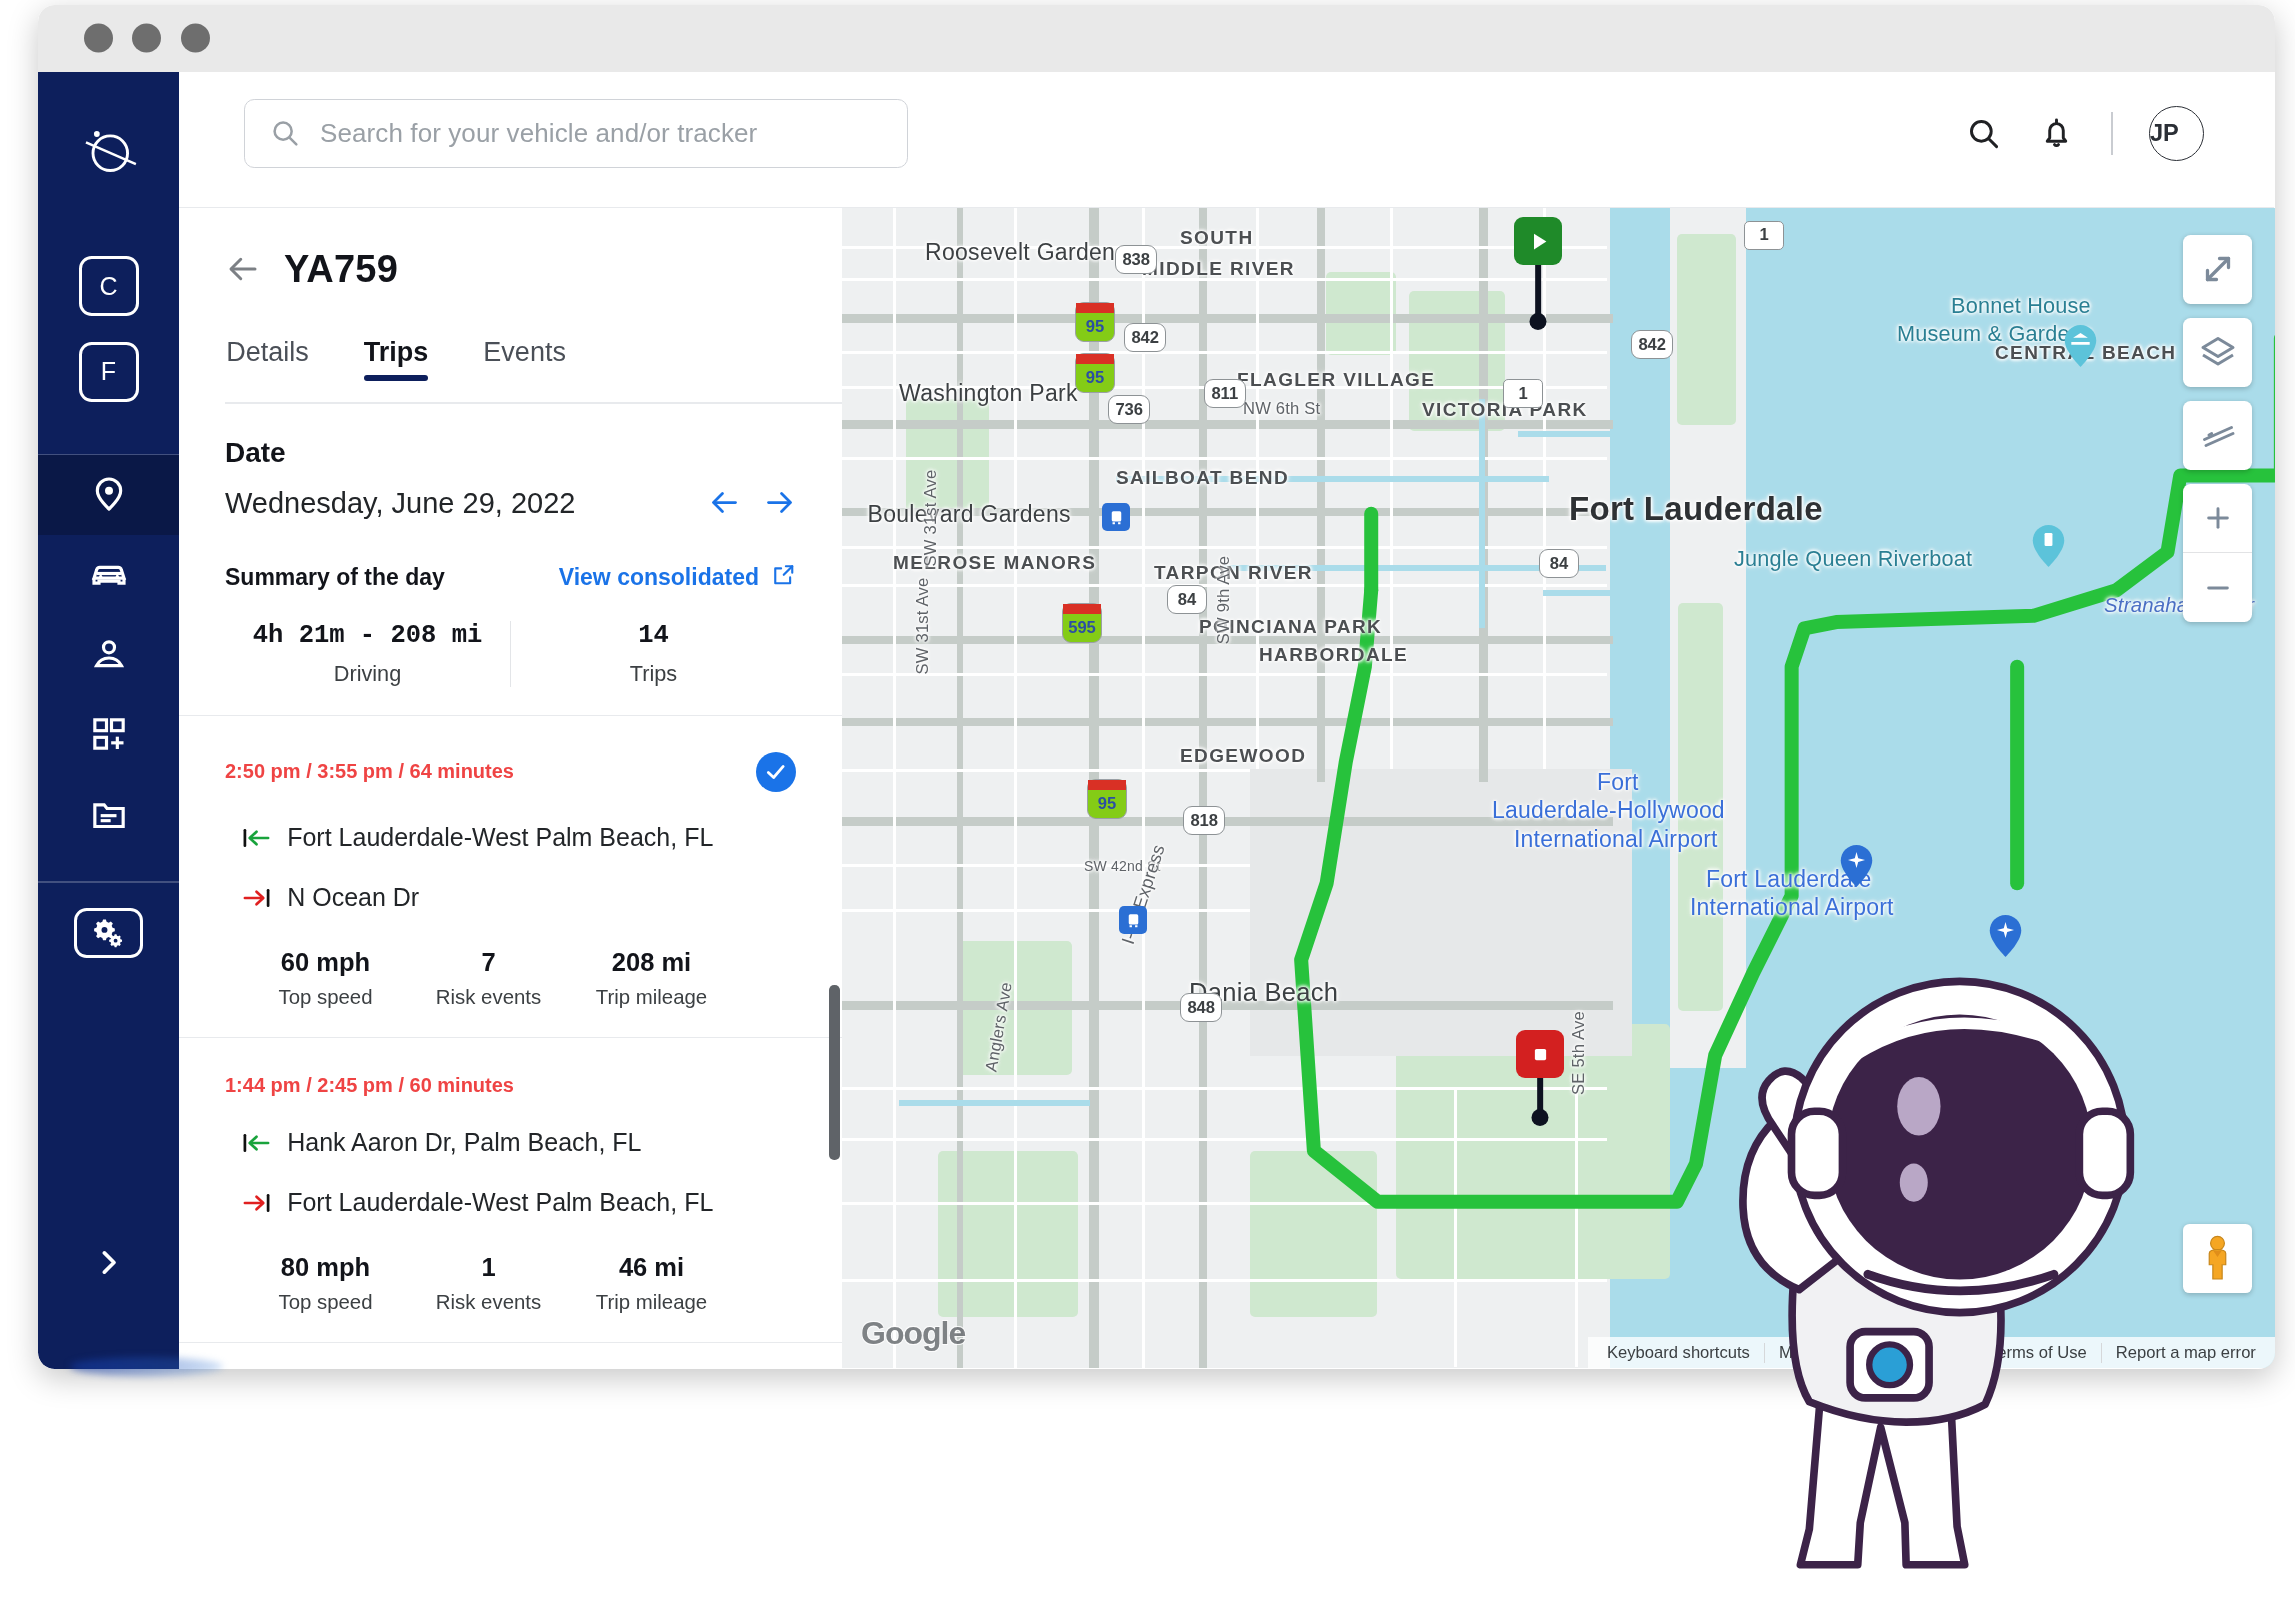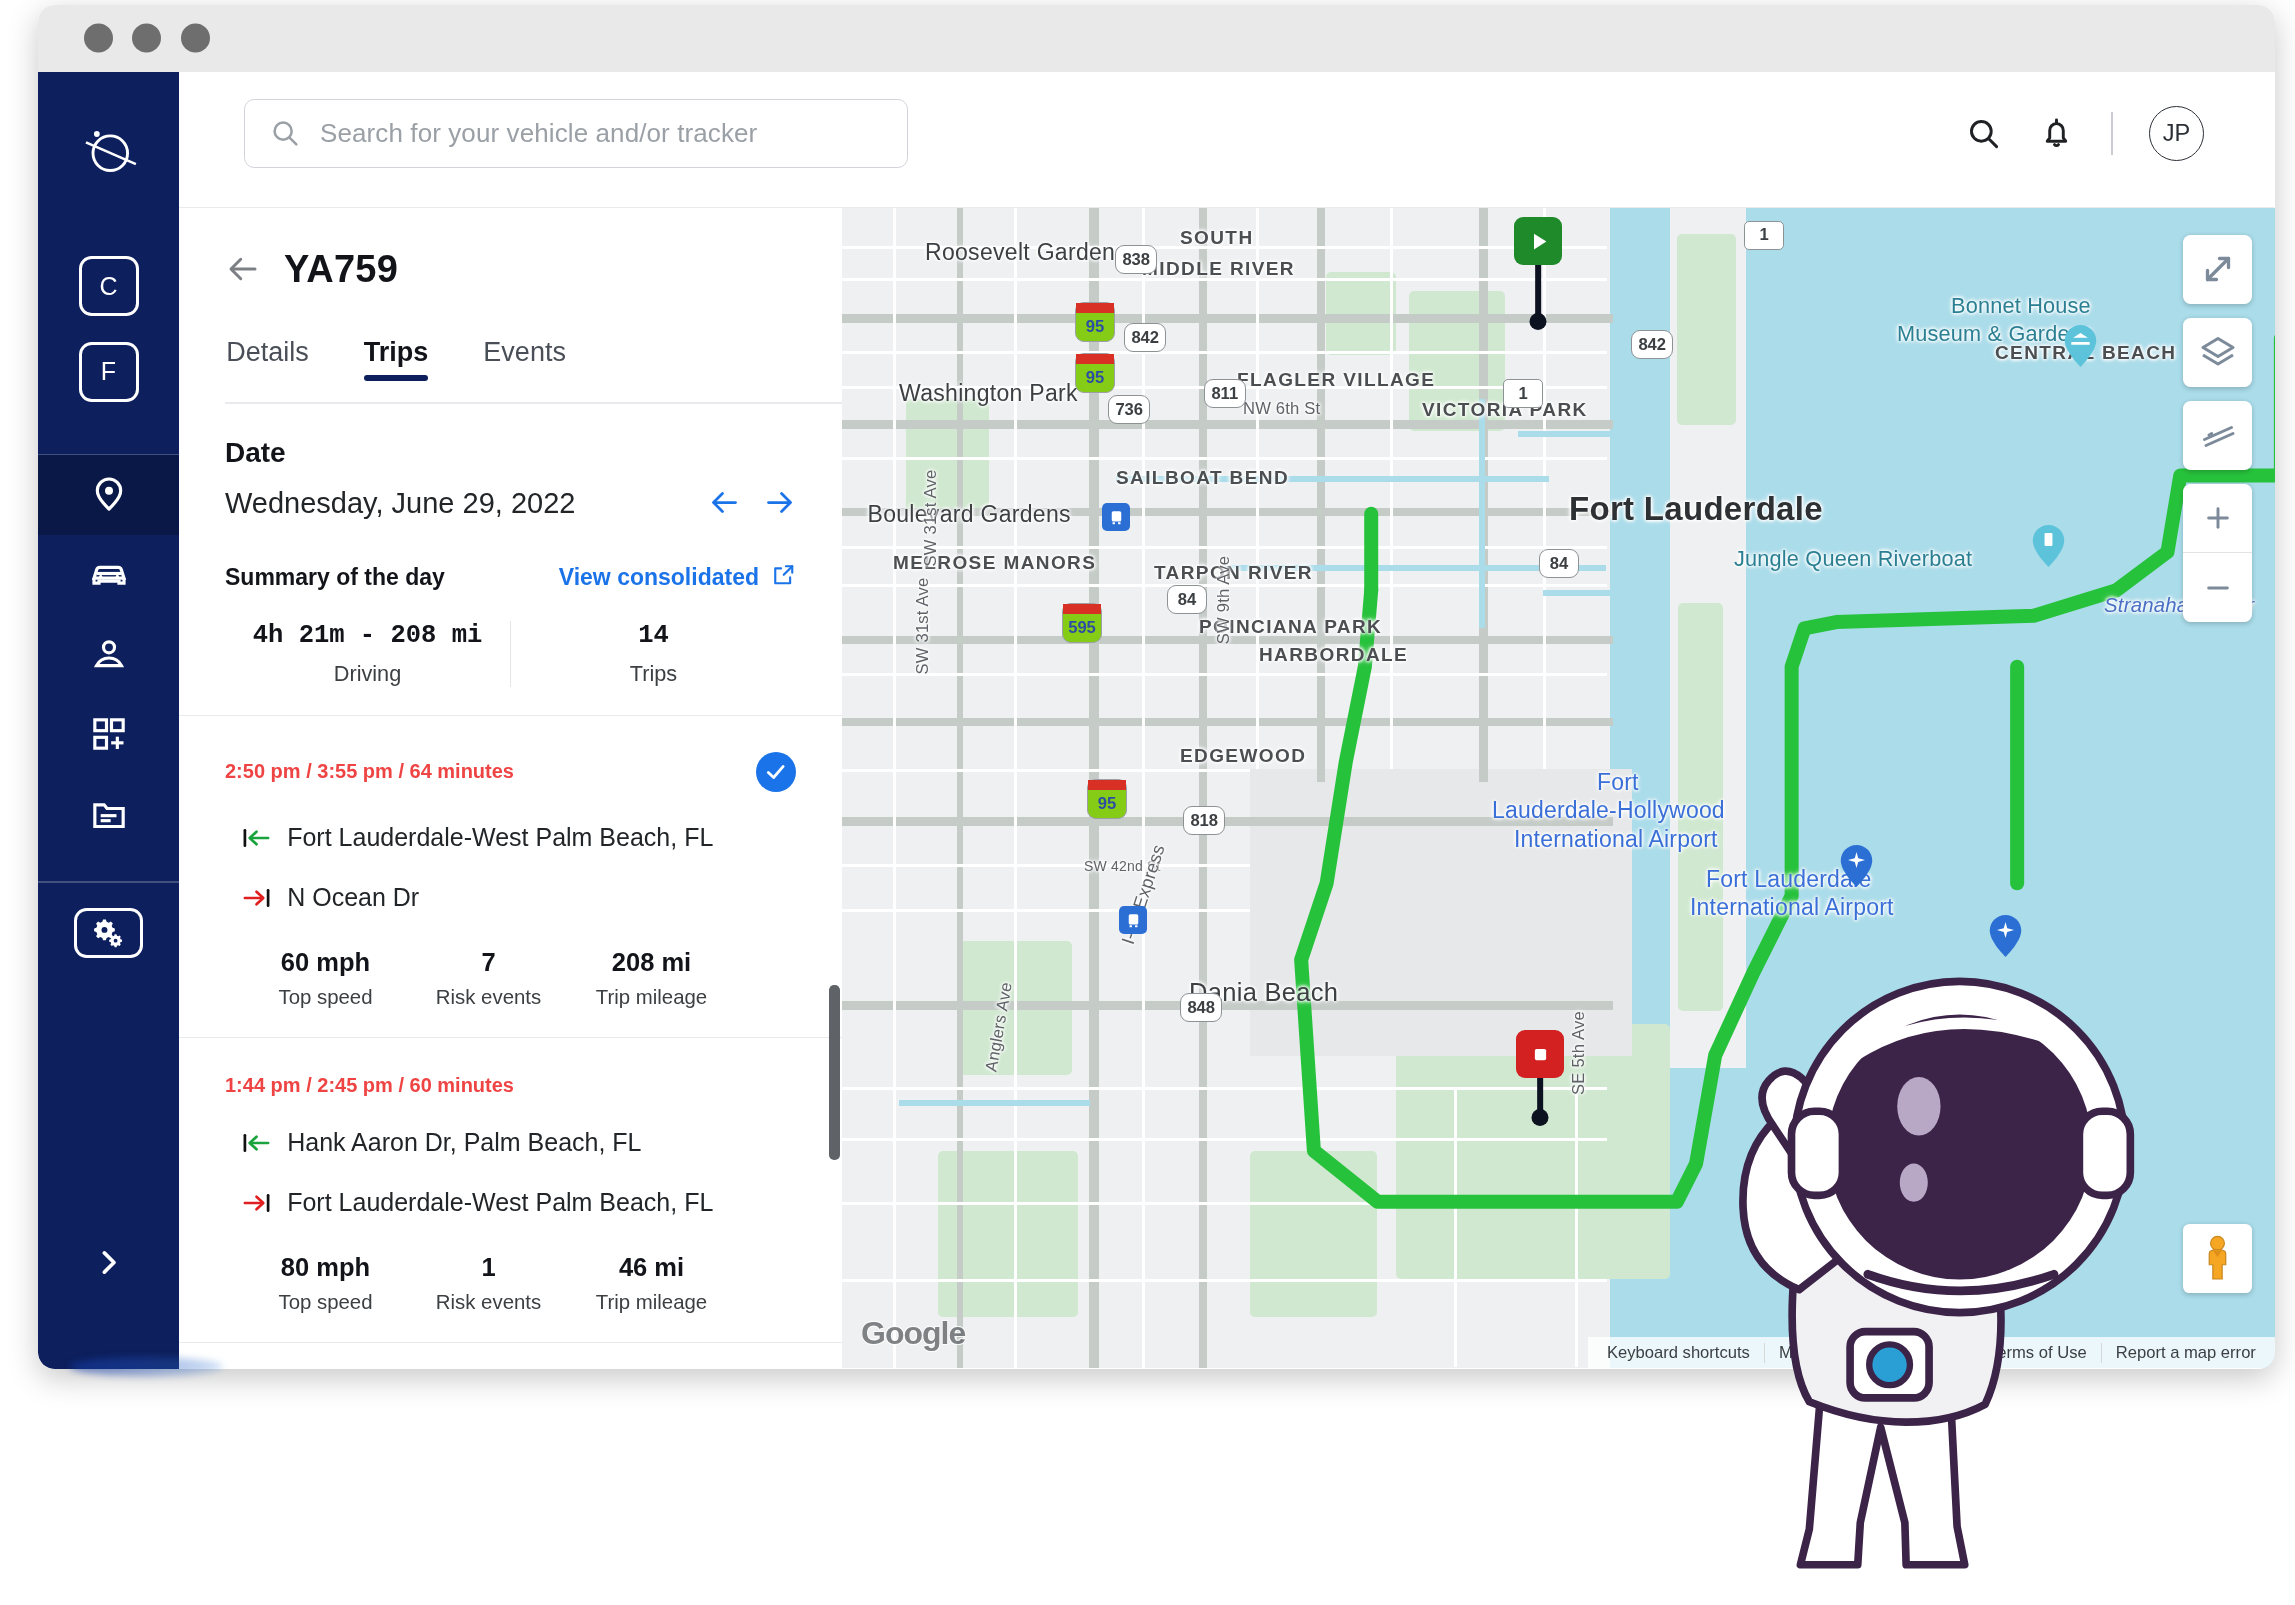--- a/index.html
+++ b/index.html
@@ -98,22 +98,22 @@
   }
   #topbar-right {
     position: absolute; right: 70px; top: 27px;
     height: 69px; display: flex; align-items: center; gap: 36px;
   }
   .top-icon { width: 37px; height: 37px; cursor: pointer; }
   #topbar-divider { width: 1.9px; height: 43px; background: #c9ccd1; }
   #avatar {
     width: 55px; height: 55px; border-radius: 50%;
     border: 1.9px solid #2b2f36;
-    display: flex; align-items: center; justify-content: center;
-    font-size: 23.6px; color: #2b2f36; font-weight: 400;
+    display: flex; align-items: center; justify-content: flex-start;
+    font-size: 23.6px; color: #2b2f36; font-weight: 700;
   }
 
   
   #panel {
     position: absolute; left: 141px; top: 203px;
     width: 663px; height: 1160px;
     background: #ffffff;
     overflow: hidden;
     border-bottom-left-radius: 0;
   }

